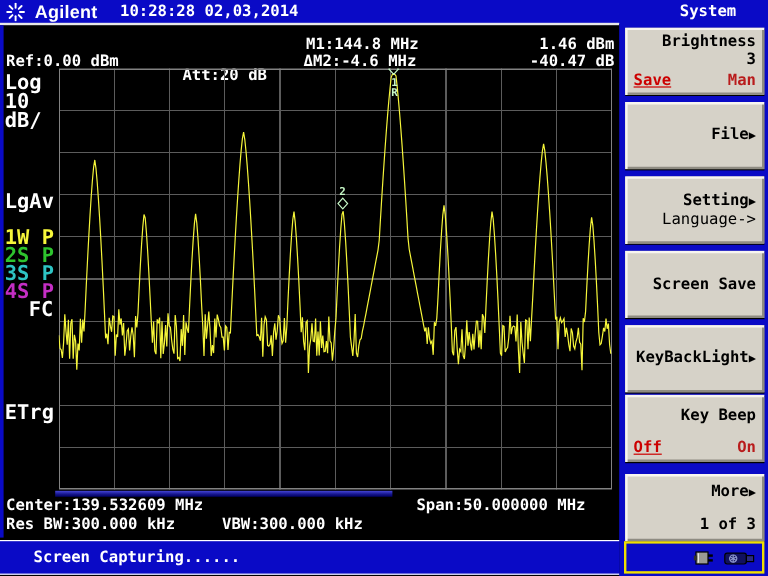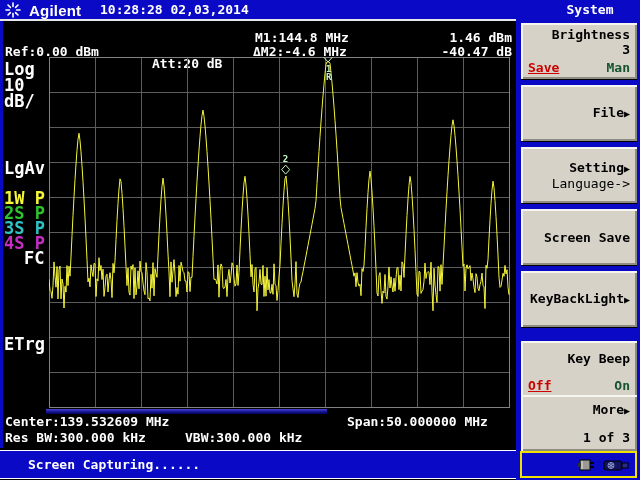--- a/index.html
+++ b/index.html
@@ -27,21 +27,21 @@
   
   .menu-panel{position:absolute;left:516px;top:20px;width:124px;height:460px;background:#0a0ac6;}
   .softkey{position:absolute;left:5px;width:116px;height:56px;background:#d6d2c8;color:#000;
            box-shadow:inset 2px 2px 0 #f7f5f0, inset -2px -2px 0 #8f8c82, 0 1px 0 #000;
            display:flex;flex-direction:column;justify-content:flex-start;
            padding:4px 7px;box-sizing:border-box;font-size:13px;cursor:pointer;}
   .sk-line{text-align:right;line-height:15px;white-space:pre;}
   .sk-center{display:flex;flex-direction:column;justify-content:center;flex:1;}
   .sk-toggle{margin-top:auto;display:flex;justify-content:space-between;line-height:15px;}
   .opt-sel{color:#cc0000;text-decoration:underline;}
-  .opt-uns{color:#14532d;}
+  .opt-uns{color:#b91c1c;}
   .arrow{font-size:10px;}
   
   .statusbar{position:absolute;left:0px;top:450px;width:516px;height:29px;background:#0a0ac6;
              border-top:1px solid #fff;border-bottom:1px solid #fff;box-sizing:border-box;
              display:flex;align-items:center;padding-left:20px;}
   .status-msg{margin-left:8px;font-size:13px;}
   .usb-box{position:absolute;left:520px;top:451px;width:117px;height:27px;background:#0a0ac6;
            border:2px solid #f0e000;box-sizing:border-box;display:flex;align-items:center;justify-content:flex-end;gap:3px;padding-right:4px;}
 </style>
 </head>
@@ -148,21 +148,21 @@
     <div class="softkey" style="top:189px;">
       <div class="sk-center">
           <div class="sk-line">Screen Save</div>
         </div>
     </div>
     <div class="softkey" style="top:251px;">
       <div class="sk-center">
           <div class="sk-line"><span>KeyBackLight</span><span class="arrow">▶</span></div>
         </div>
     </div>
-    <div class="softkey" style="top:321px;">
+    <div class="softkey" style="top:309px;">
       <div class="sk-line" style="margin-top:6px;">Key Beep</div>
       <div class="sk-toggle">
         <span class="opt-sel">Off</span>
         <span class="opt-uns">On</span>
       </div>
     </div>
     <div class="softkey" style="top:375px;">
       <div class="sk-center" style="gap:12px;">
         <div class="sk-line"><span>More</span><span class="arrow">▶</span></div>
         <div class="sk-line">1 of 3</div>

